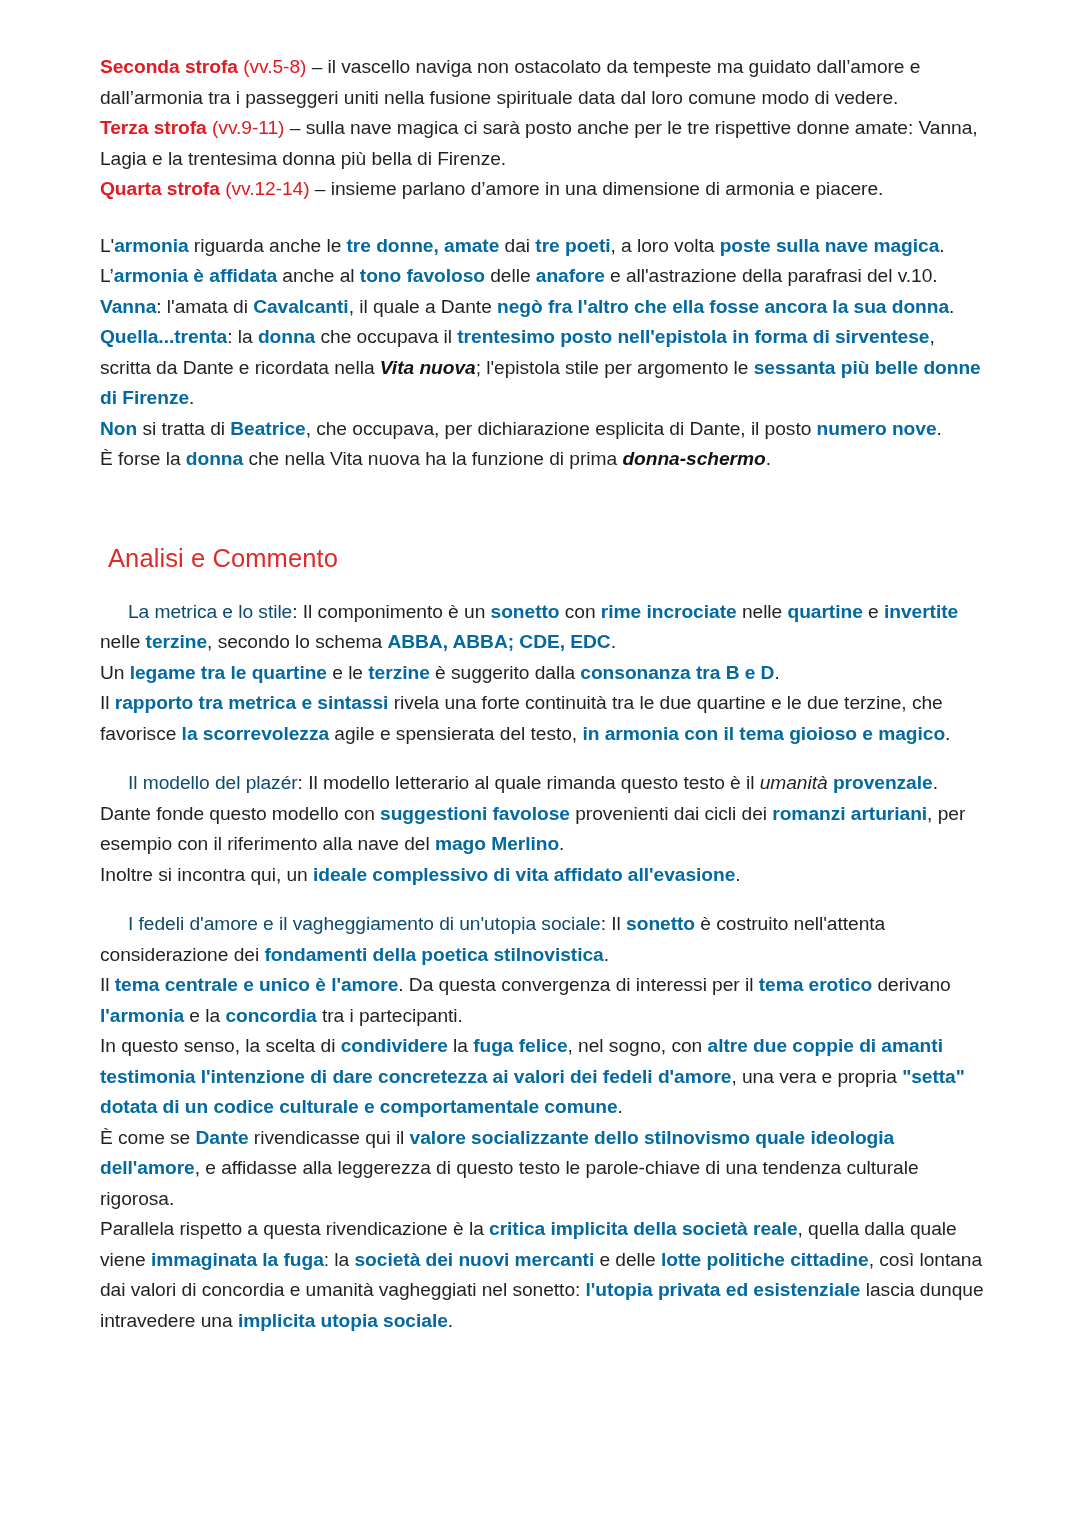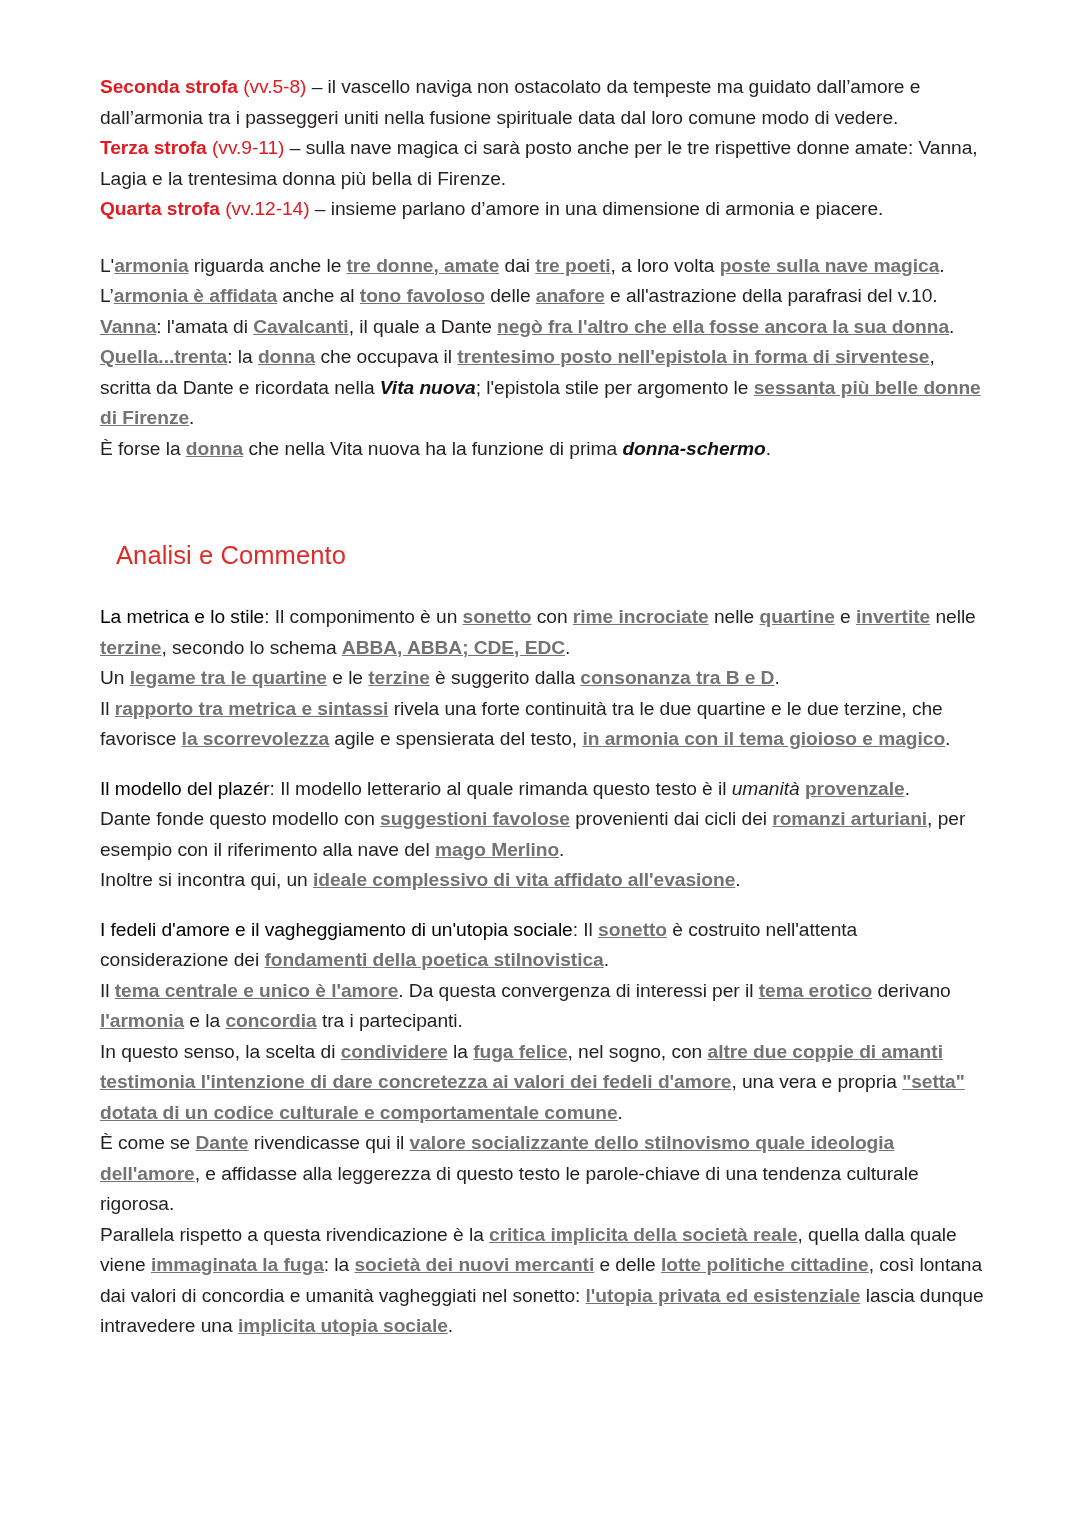--- a/index.html
+++ b/index.html
@@ -12,56 +12,57 @@
     width: 1080px;
     height: 1527px;
     font-family: "Liberation Sans", sans-serif;
     color: #1a1a1a;
     overflow: hidden;
   }
   .page {
     box-sizing: border-box;
     width: 1080px;
     height: 1527px;
-    padding: 72px 95px 0 100px;
+    padding: 52px 95px 0 100px;
     background: #ffffff;
   }
   .block {
     font-size: 19.2px;
     line-height: 30.5px;
     color: #231f20;
     letter-spacing: -0.05px;
   }
   .block p {
     margin: 0;
   }
   .gap-sm { height: 19px; }
   .gap-md { height: 26px; }
   .gap-lg { height: 58px; }
   .gap-xs { height: 14px; }
-  b, strong { font-weight: bold; color: #737373; text-decoration: underline; }
+  b, strong { font-weight: bold; color: #0369a1; }
   i, em { font-style: italic; }
   .bi { font-weight: bold; font-style: italic; color: #131313; }
   .red {
     color: #E21B22;
   }
   .red-b {
     color: #E21B22;
     font-weight: bold;
   }
   .section-title {
     color: #DE2B28;
     font-size: 25.5px;
     line-height: 34px;
     font-weight: normal;
-    margin: 16px;
+    margin: 8px;
     letter-spacing: 0.1px;
   }
   .lead-red {
-    color: #000000;
+    color: #0c4a6e;
+    margin-left: 28px;
   }
 </style>
 </head>
 <body>
 
 <div class="page">
 
   <div class="block">
 
     <p>
@@ -87,20 +88,21 @@
     <p><span>L'</span><b>armonia</b><span> riguarda anche le </span><b>tre donne, amate</b><span> dai </span><b>tre poeti</b><span>, a loro volta </span><b>poste sulla nave magica</b><span>.</span></p>
 
     <p><span>L’</span><b>armonia è affidata</b><span> anche al </span><b>tono favoloso</b><span> delle </span><b>anafore</b><span> e all'astrazione della parafrasi del v.10.</span></p>
 
 
     <p><b>Vanna</b><span>: l'amata di </span><b>Cavalcanti</b><span>, il quale a Dante </span><b>negò fra l'altro che ella fosse ancora la sua donna</b><span>.</span></p>
 
 
     <p><b>Quella...trenta</b><span>: la </span><b>donna</b><span> che occupava il </span><b>trentesimo posto nell'epistola in forma di sirventese</b><span>, scritta da Dante e ricordata nella </span><span class="bi">Vita nuova</span><span>; l'epistola stile per argomento le </span><b>sessanta più belle donne di Firenze</b><span>.</span></p>
 
+    <p><b>Non</b><span> si tratta di </span><b>Beatrice</b><span>, che occupava, per dichiarazione esplicita di Dante, il posto </span><b>numero nove</b><span>.</span></p>
 
     <p><span>È forse la </span><b>donna</b><span> che nella Vita nuova ha la funzione di prima </span><span class="bi">donna-schermo</span><span>.</span></p>
 
   </div>
 
   <div class="gap-lg"></div>
 
   <h2 class="section-title">Analisi e Commento</h2>
 
   <div class="gap-xs"></div>

